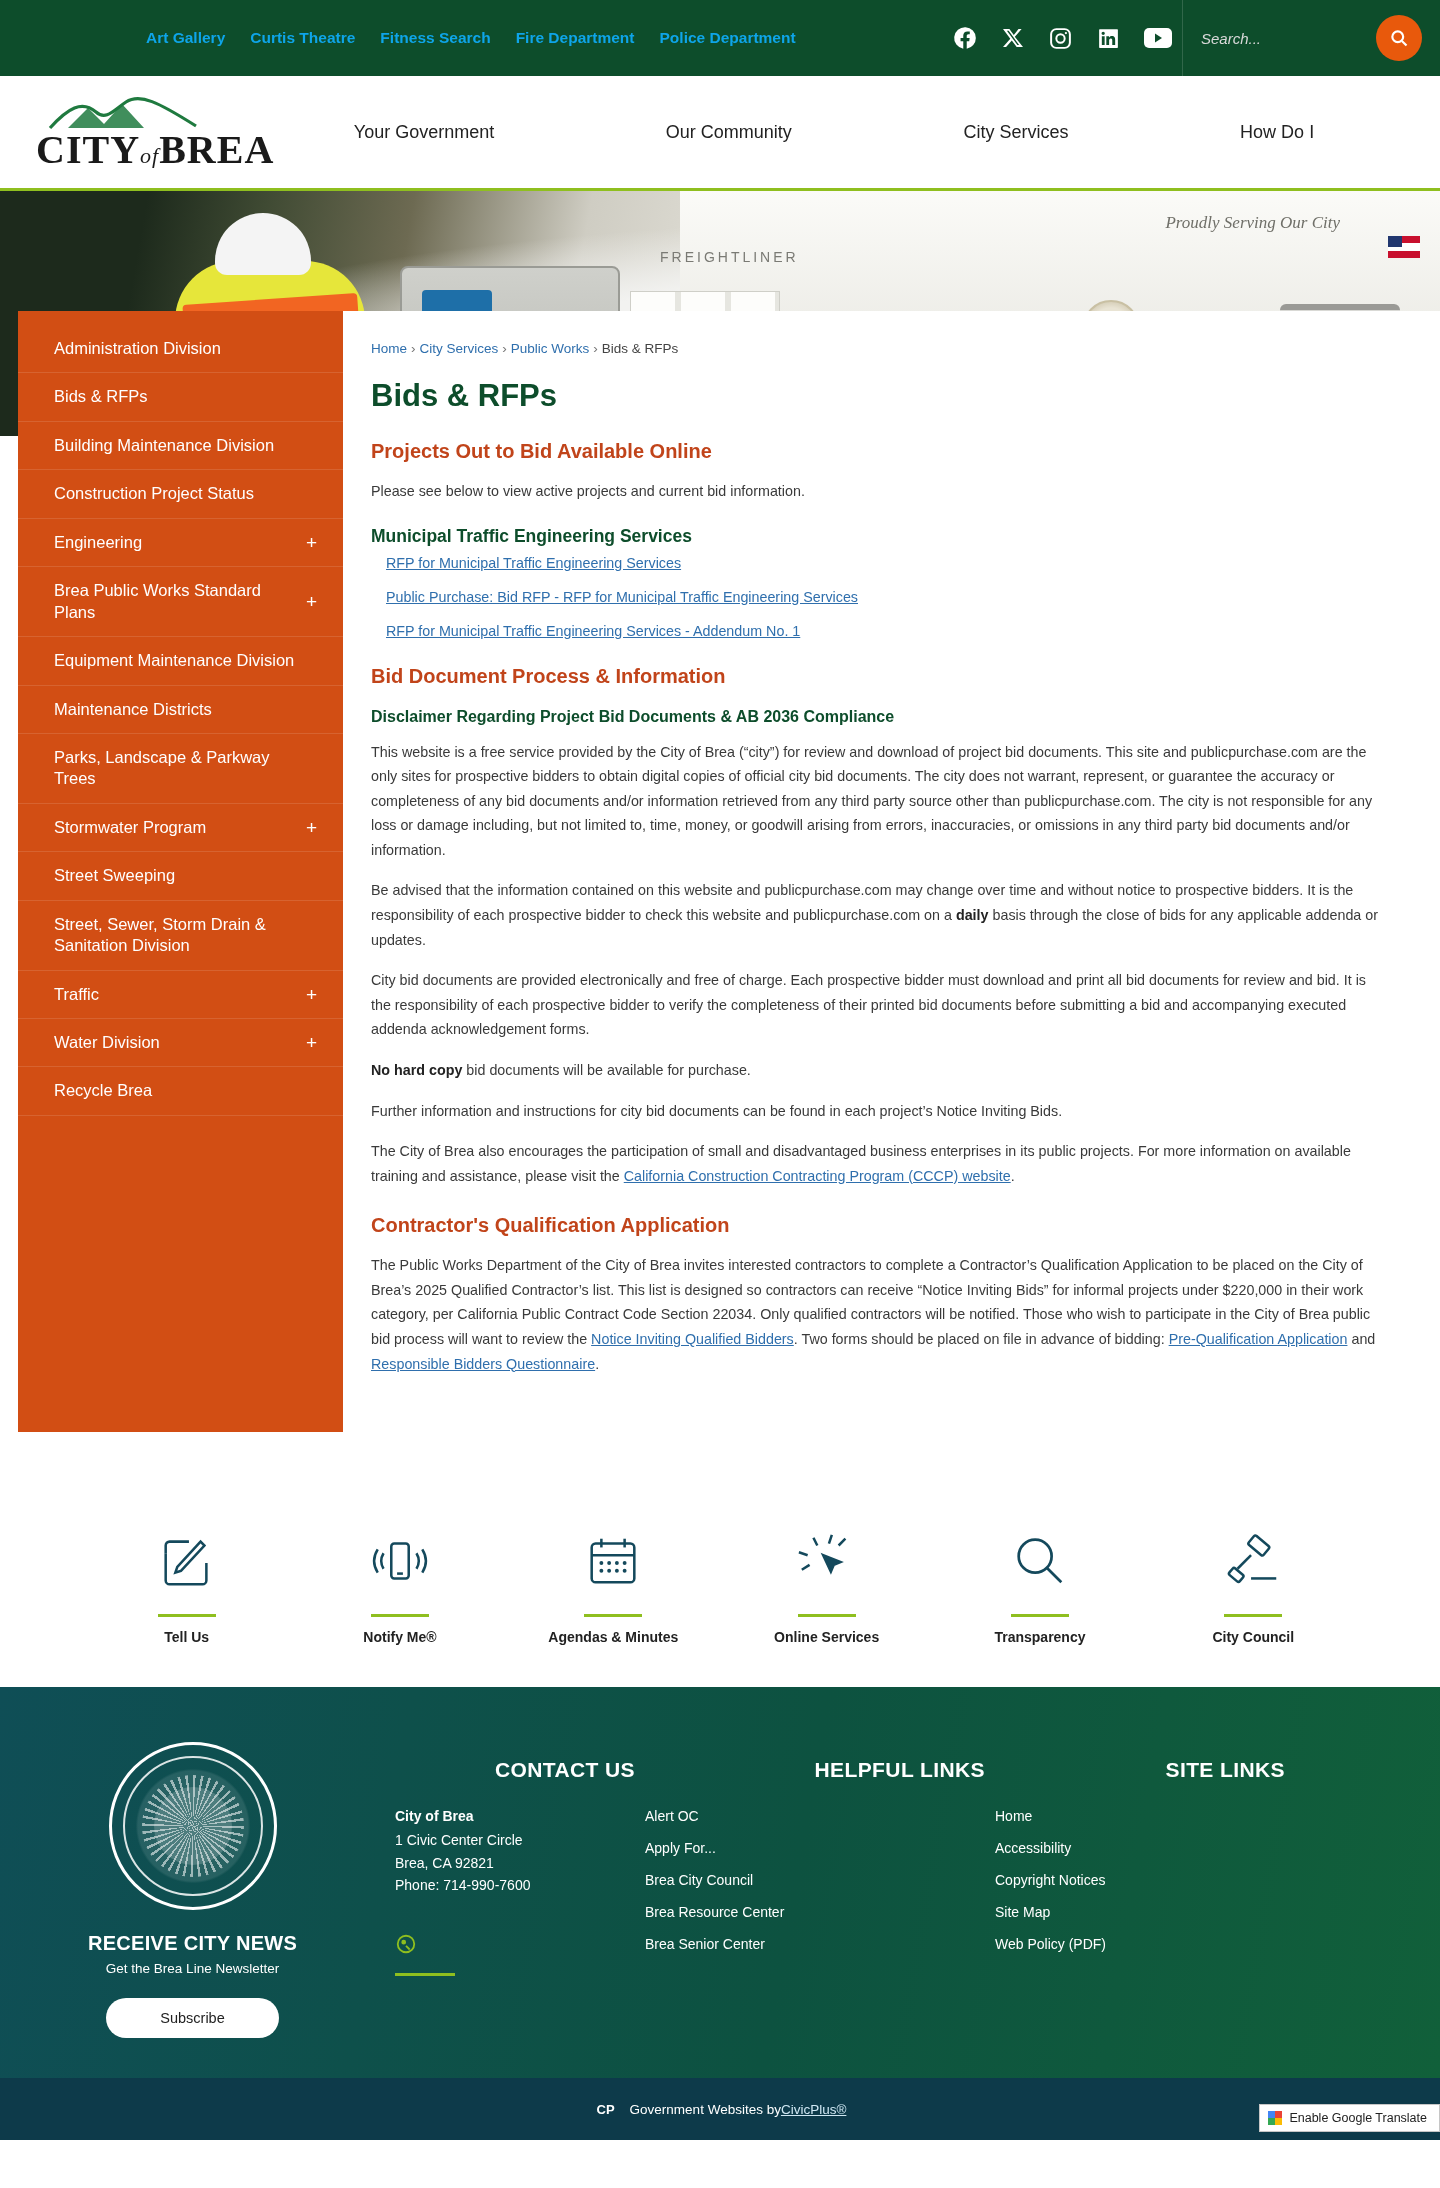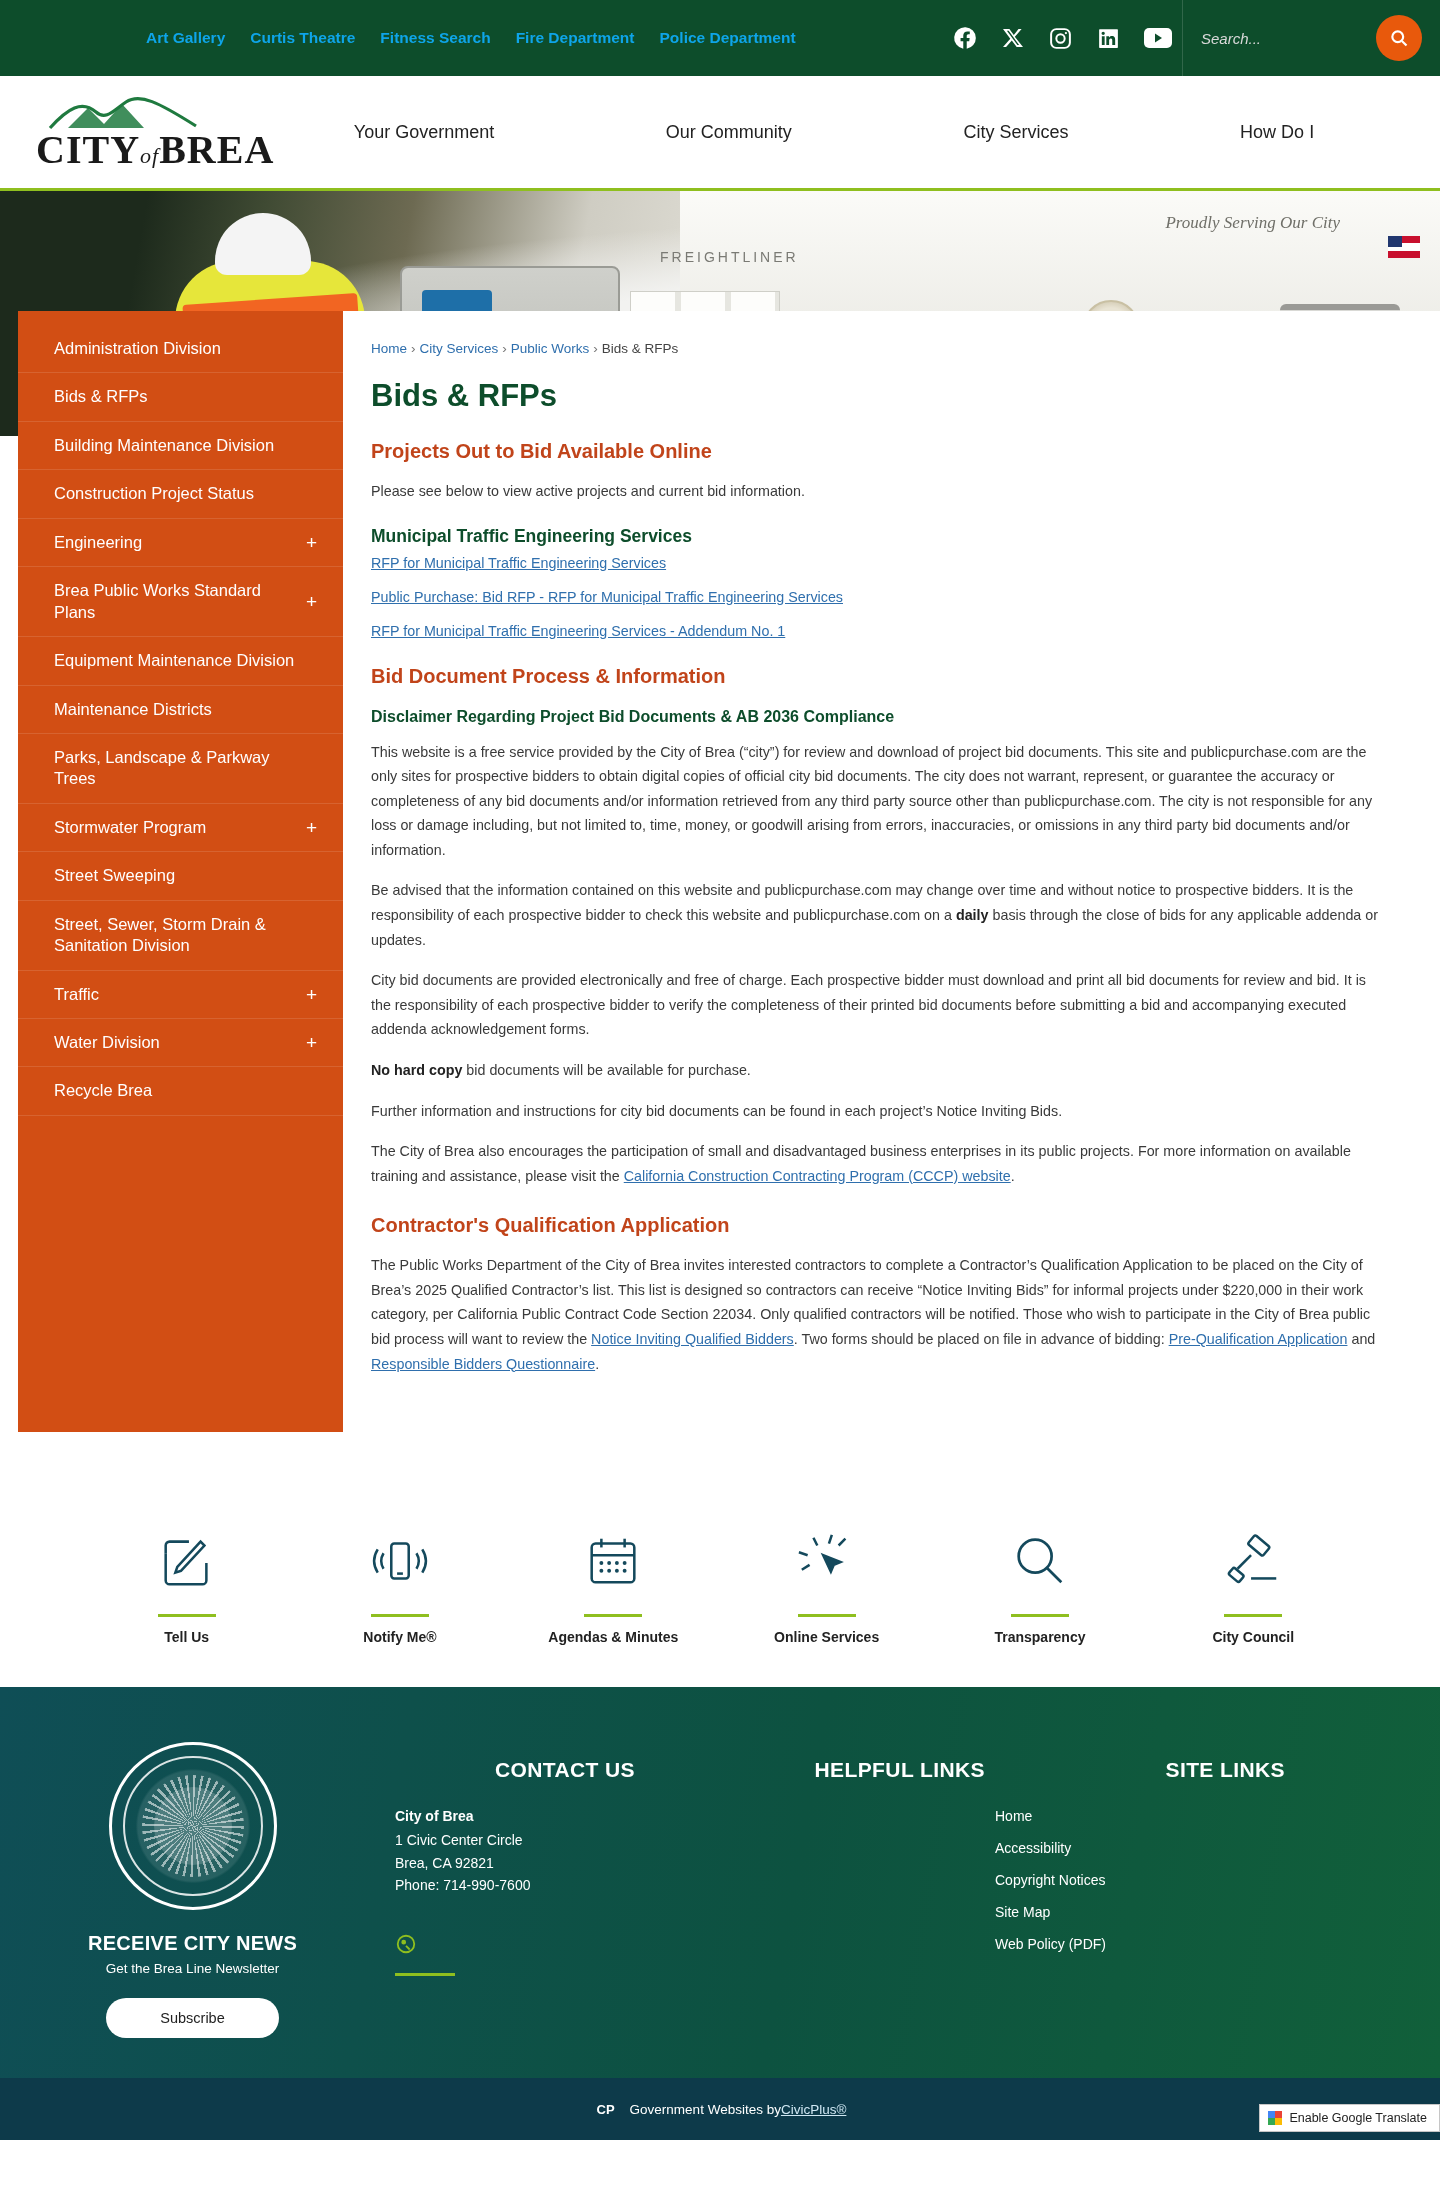--- a/index.html
+++ b/index.html
@@ -284,21 +284,21 @@
   }
   p.body {
     font-size:14.3px;
     line-height:1.72;
     color:#3a3a3a;
     margin:0 0 16px 0;
   }
   .linkline {
     font-size:14.3px;
     color:#2f6fad;
-    margin:0 0 18px 0;
+    margin:0 0 18px 15px;
     display:block;
     text-decoration:underline;
   }
   .inline-link { color:#2f6fad; text-decoration:underline; }
   .bold { font-weight:bold; color:#222; }
 
   
   .quicklinks {
     display:flex;
     justify-content:space-around;
@@ -708,20 +708,27 @@
             <circle cx="9.5" cy="10" r="1.6" fill="#8fbf1f"></circle>
             <path d="M12 14l4 4"></path>
         </svg>
       </a>
       <div class="contact-rule"></div>
     </div>
   </div>
 
   <div class="fcol helpful">
     <h3>HELPFUL LINKS</h3>
+    <ul>
+      <li><a>Alert OC</a></li>
+      <li><a>Apply For...</a></li>
+      <li><a>Brea City Council</a></li>
+      <li><a>Brea Resource Center</a></li>
+      <li><a>Brea Senior Center</a></li>
+    </ul>
   </div>
 
   <div class="fcol sitelinks">
     <h3>SITE LINKS</h3>
     <ul>
       <li><a>Home</a></li>
       <li><a>Accessibility</a></li>
       <li><a>Copyright Notices</a></li>
       <li><a>Site Map</a></li>
       <li><a>Web Policy (PDF)</a></li>

